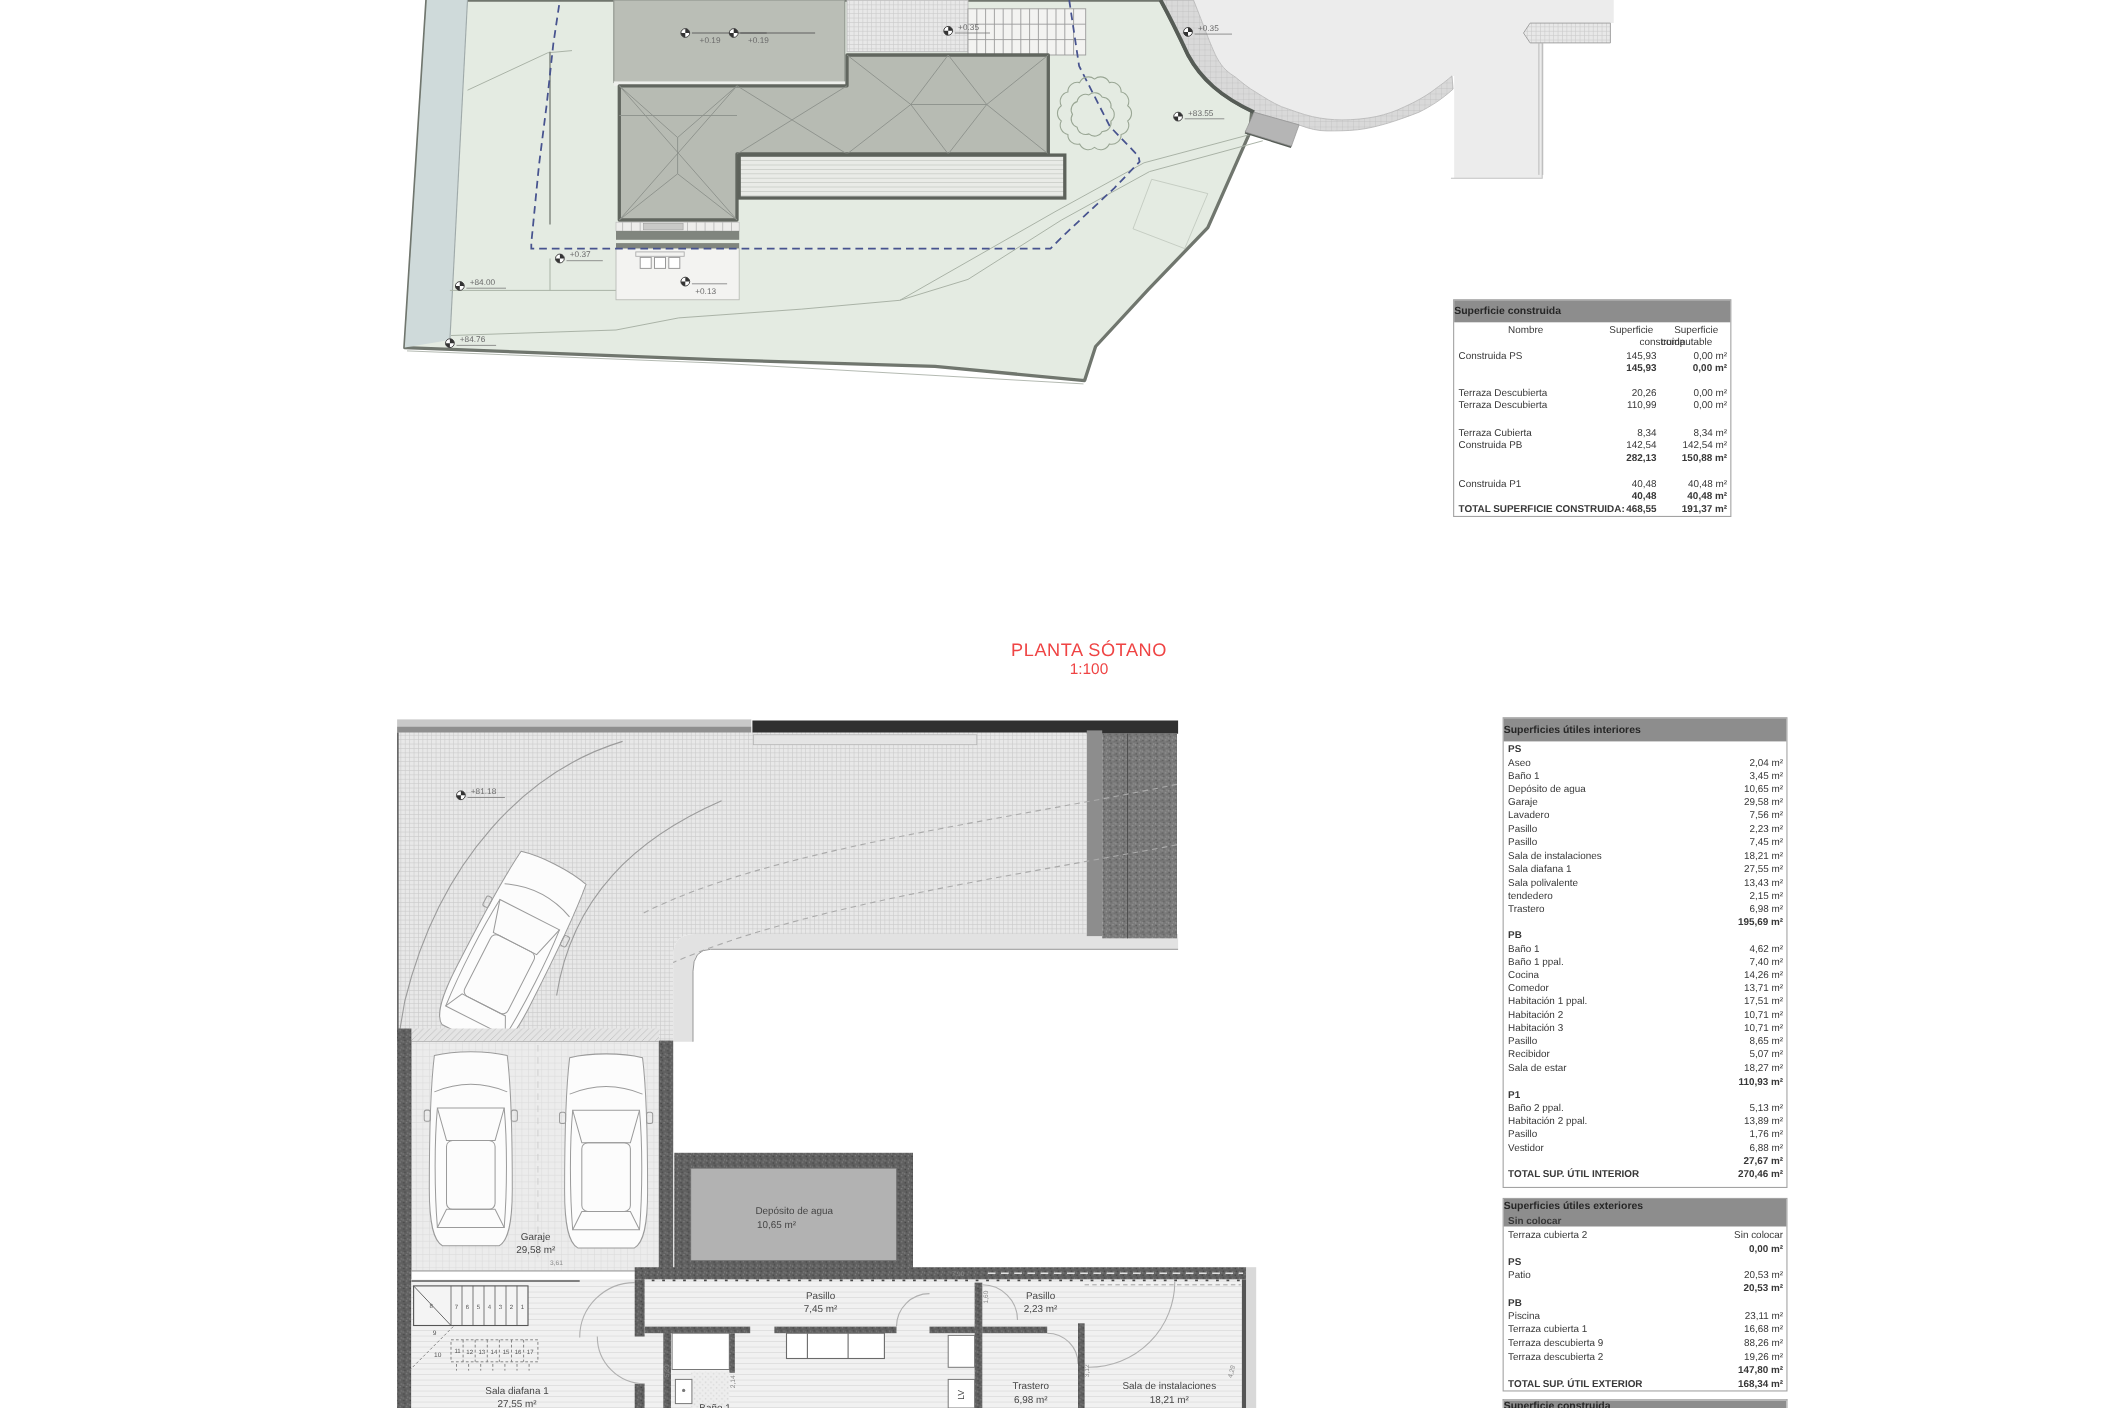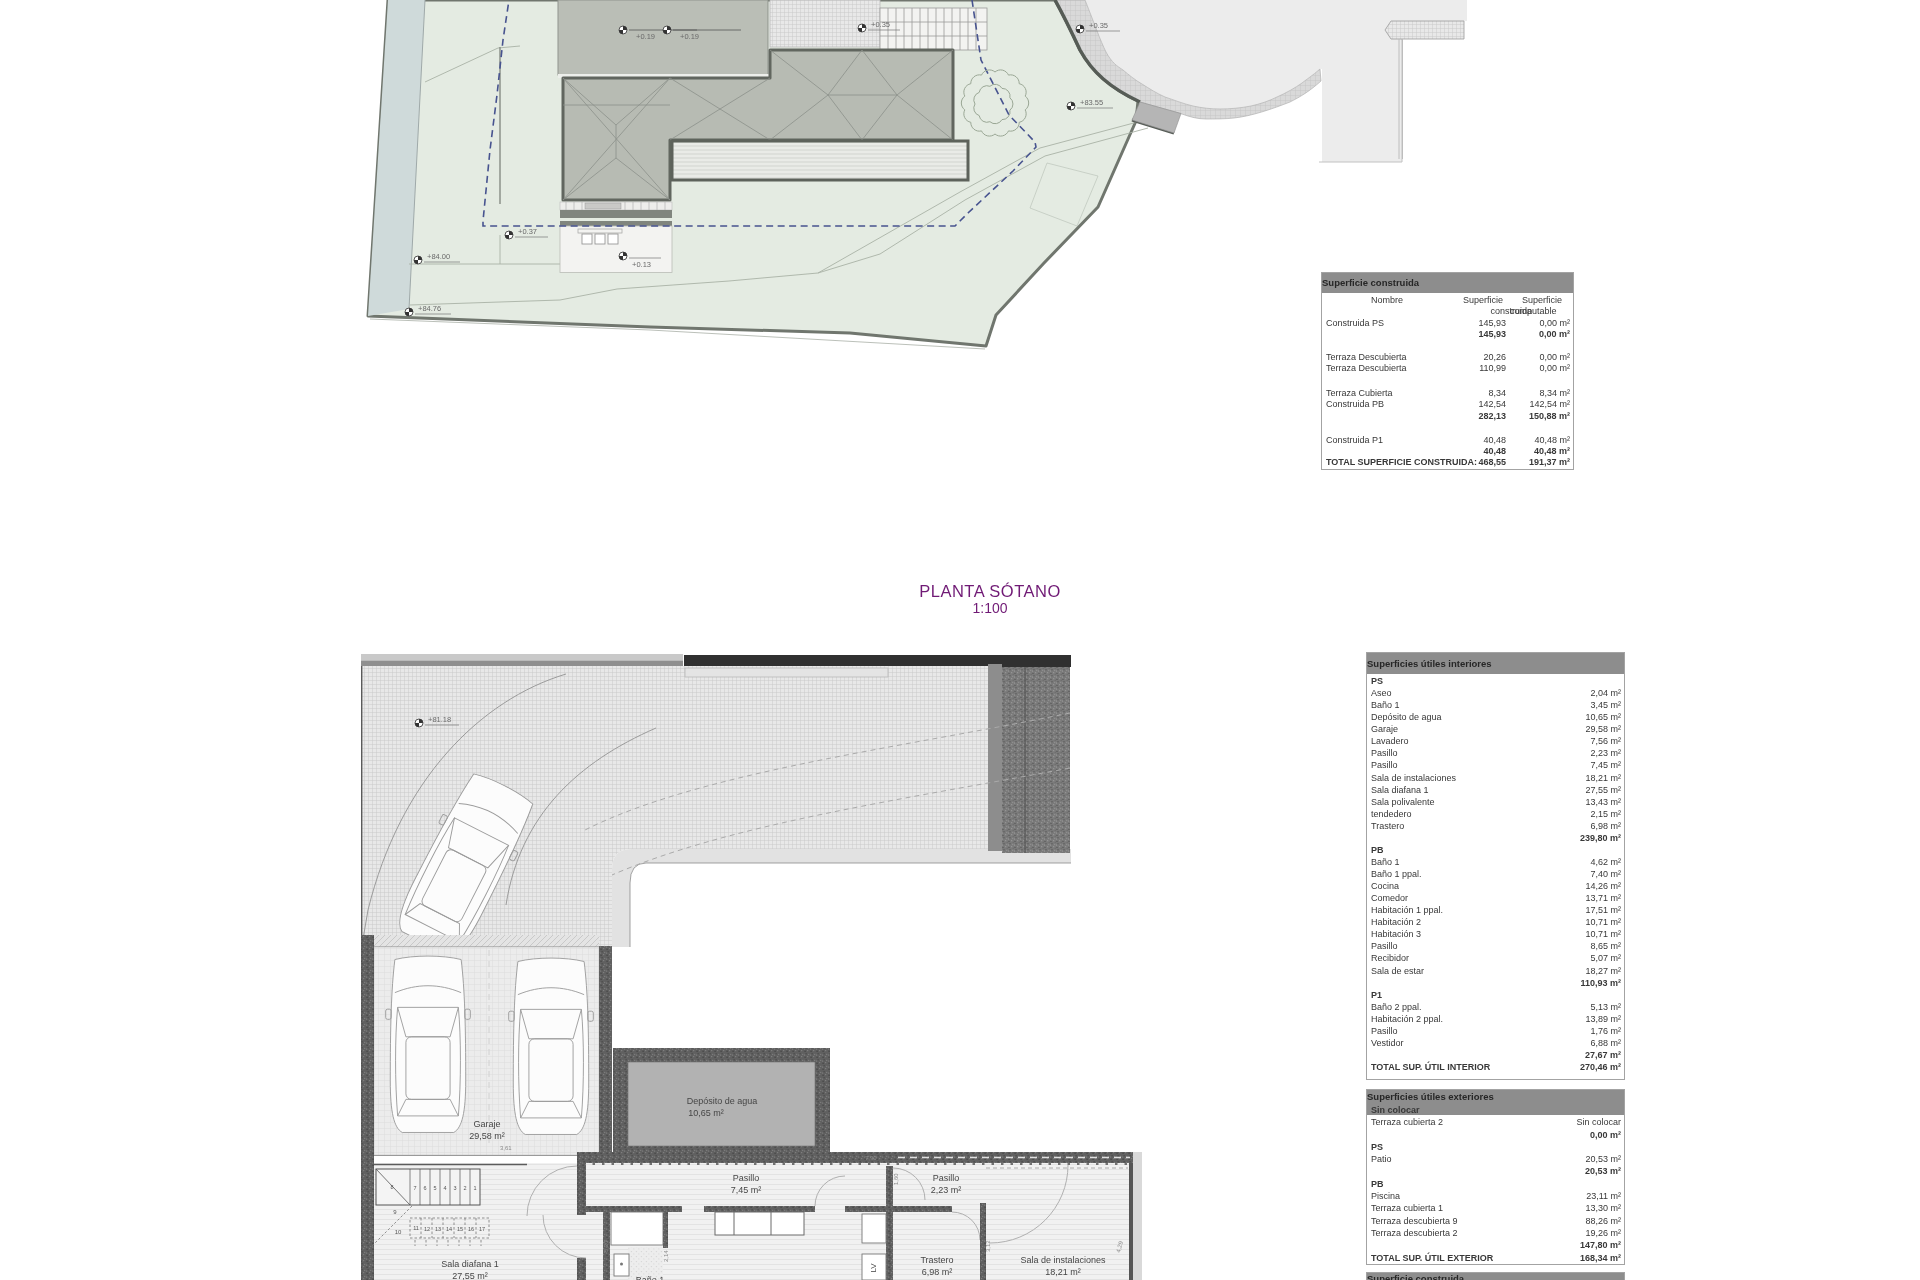--- a/index.html
+++ b/index.html
@@ -8,21 +8,21 @@
 .tbl{position:absolute;background:#fff;border:1px solid #a3a3a3;color:#383838}
 .hd{background:#8d8d8d;color:#262626;font-weight:bold;text-align:left;font-size:9.5px}
 .r{position:absolute;left:4px;right:3px;height:11px;font-size:9px;white-space:nowrap}
 .r .n{position:absolute;left:0;top:0}
 .r .a{position:absolute;right:64px;top:0}
 .r .b{position:absolute;right:0;top:0}
 .r2{position:relative;height:12.07px;padding:0 3px 0 4px;font-size:9px;white-space:nowrap}
 .r3{position:relative;height:12.3px;padding:0 3px 0 4px;font-size:9px;white-space:nowrap}
 .r2 .v,.r3 .v{position:absolute;right:3px;top:0}
 .bold{font-weight:bold}
-.title{position:absolute;color:#701a75;text-align:center;white-space:nowrap}
+.title{position:absolute;color:#ef4444;text-align:center;white-space:nowrap}
 </style>
 </head>
 <body>
 <svg class="abs" style="left:0;top:0" width="1920" height="1280" viewBox="0 0 1920 1280" xmlns="http://www.w3.org/2000/svg">
 <defs>
 <pattern id="grid4" width="4" height="4" patternUnits="userSpaceOnUse">
 <rect width="4" height="4" fill="#e8e8e8"></rect>
 <path d="M0 0.3H4M0.3 0V4" stroke="#c9c9c9" stroke-width="0.6" fill="none"></path>
 </pattern>
 <pattern id="grid6" width="6" height="6" patternUnits="userSpaceOnUse">
@@ -474,21 +474,21 @@
 <div class="r2"><span>Garaje</span><span class="v">29,58 m²</span></div>
 <div class="r2"><span>Lavadero</span><span class="v">7,56 m²</span></div>
 <div class="r2"><span>Pasillo</span><span class="v">2,23 m²</span></div>
 <div class="r2"><span>Pasillo</span><span class="v">7,45 m²</span></div>
 <div class="r2"><span>Sala de instalaciones</span><span class="v">18,21 m²</span></div>
 <div class="r2"><span>Sala diafana 1</span><span class="v">27,55 m²</span></div>
 <div class="r2"><span>Sala polivalente</span><span class="v">13,43 m²</span></div>
 <div class="r2"><span>tendedero</span><span class="v">2,15 m²</span></div>
 <div class="r2"><span>Trastero</span><span class="v">6,98 m²</span></div>
 <div class="r2 bold">
-        <span class="v">239,80 m²</span>
+        <span class="v">195,69 m²</span>
       </div>
 <div class="r2 bold">PB</div>
 <div class="r2"><span>Baño 1</span><span class="v">4,62 m²</span></div>
 <div class="r2"><span>Baño 1 ppal.</span><span class="v">7,40 m²</span></div>
 <div class="r2"><span>Cocina</span><span class="v">14,26 m²</span></div>
 <div class="r2"><span>Comedor</span><span class="v">13,71 m²</span></div>
 <div class="r2"><span>Habitación 1 ppal.</span><span class="v">17,51 m²</span></div>
 <div class="r2"><span>Habitación 2</span><span class="v">10,71 m²</span></div>
 <div class="r2"><span>Habitación 3</span><span class="v">10,71 m²</span></div>
 <div class="r2"><span>Pasillo</span><span class="v">8,65 m²</span></div>
@@ -517,21 +517,21 @@
 <div class="r3 bold">
         <span class="v">0,00 m²</span>
       </div>
 <div class="r3 bold">PS</div>
 <div class="r3"><span>Patio</span><span class="v">20,53 m²</span></div>
 <div class="r3 bold">
         <span class="v">20,53 m²</span>
       </div>
 <div class="r3 bold">PB</div>
 <div class="r3"><span>Piscina</span><span class="v">23,11 m²</span></div>
-<div class="r3"><span>Terraza cubierta 1</span><span class="v">13,30 m²</span></div>
+<div class="r3"><span>Terraza cubierta 1</span><span class="v">16,68 m²</span></div>
 <div class="r3"><span>Terraza descubierta 9</span><span class="v">88,26 m²</span></div>
 <div class="r3"><span>Terraza descubierta 2</span><span class="v">19,26 m²</span></div>
 <div class="r3 bold">
         <span class="v">147,80 m²</span>
       </div>
 <div class="r3 bold"><span>TOTAL SUP. ÚTIL EXTERIOR</span><span class="v">168,34 m²</span></div>
 </div>
 </div>
 
 <div class="tbl" style="left:1366px;top:1272px;width:257px;height:8px;overflow:hidden;border-bottom:none">

